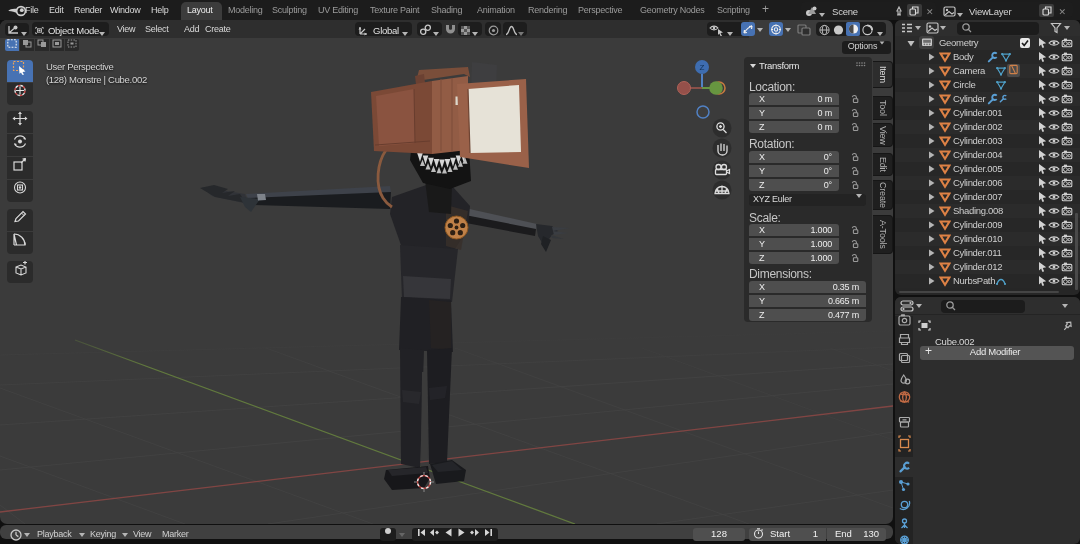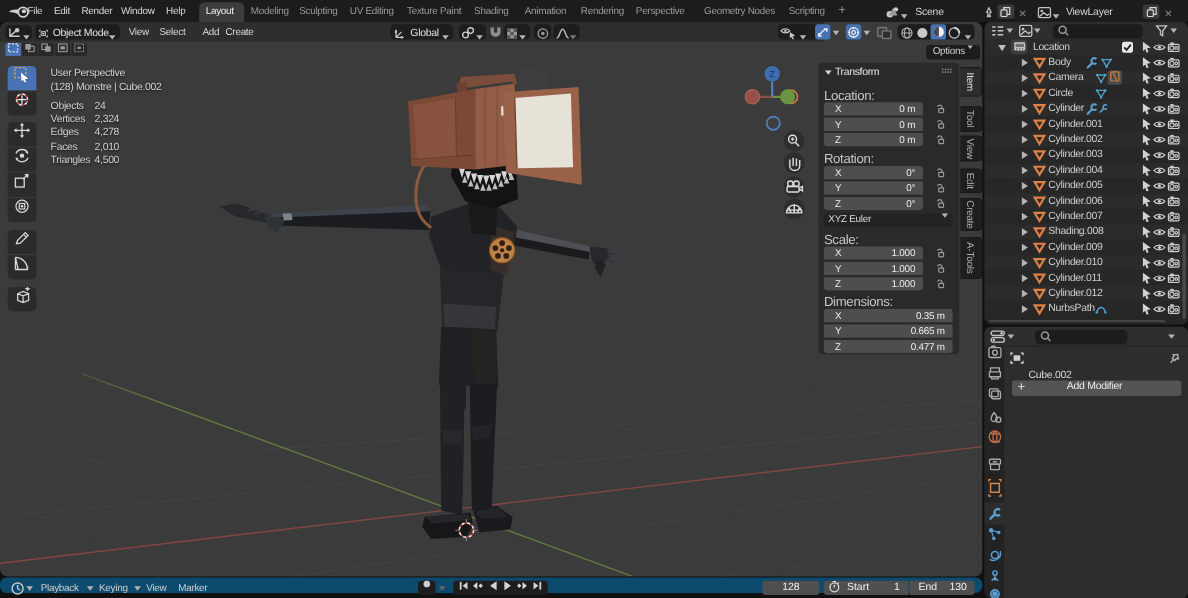--- a/index.html
+++ b/index.html
@@ -407,27 +407,20 @@
     <div class="fl" style="width:26px;height:22px;background:#2b2b2b;border-radius:4px;justify-content:center">
         <svg width="16" height="15" viewBox="0 0 16 15">
           <path d="M4,6 L9,4 L14,6 L14,12 L9,14 L4,12 Z M4,6 L9,8 L14,6 M9,8 L9,14" fill="none" stroke="#d8d8d8" stroke-width="1.1"></path>
           <path d="M11,1.5 L15,1.5 M13,-0.5 L13,3.5" stroke="#d8d8d8" stroke-width="1.2"></path>
         </svg>
       </div>
   </div>
 
   <div class="a" style="left:46px;top:41px;color:#d4d4d4;font-size:9.5px;letter-spacing:-0.3px;text-shadow:0 1px 2px rgba(0,0,0,.7)">User Perspective</div>
   <div class="a" style="left:46px;top:54px;color:#d4d4d4;font-size:9.5px;letter-spacing:-0.3px;text-shadow:0 1px 2px rgba(0,0,0,.7)">(128) Monstre | Cube.002</div>
-  <div class="a" style="left:46px;top:70.5px;color:#cfcfcf;font-size:9.5px;letter-spacing:-0.3px;line-height:12.4px;text-shadow:0 1px 2px rgba(0,0,0,.6)">
-    <div><span style="display:inline-block;width:40px">Objects</span>24</div>
-    <div><span style="display:inline-block;width:40px">Vertices</span>2,324</div>
-    <div><span style="display:inline-block;width:40px">Edges</span>4,278</div>
-    <div><span style="display:inline-block;width:40px">Faces</span>2,010</div>
-    <div><span style="display:inline-block;width:40px">Triangles</span>4,500</div>
-  </div>
 
   <svg class="a" style="left:670px;top:30px" width="66" height="152" viewBox="0 0 66 152">
     <path d="M32,38 L32,24" stroke="#5181c4" stroke-width="2"></path>
     <path d="M32,38 L20,38" stroke="#8a5049" stroke-width="2"></path>
     <path d="M32,38 L40,38" stroke="#689544" stroke-width="2"></path>
     <circle cx="32" cy="17" r="7" fill="#3e6db0"></circle>
     <text x="32" y="20" font-size="8" fill="#103055" text-anchor="middle" font-family="Liberation Sans">Z</text>
     <circle cx="14" cy="38" r="6.5" fill="#95504a"></circle>
       <circle cx="14" cy="38" r="6.5" fill="none" stroke="#b06258" stroke-width="1"></circle>
     <circle cx="49" cy="38" r="6" fill="none" stroke="#c57a40" stroke-width="1.6"></circle>
@@ -557,21 +550,21 @@
   </div>
 
   <div class="a vtab" style="left:873px;top:41px;height:27px;background:#2d2d2d;color:#e5e5e5">Item</div>
   <div class="a vtab" style="left:873px;top:76px;height:24px">Tool</div>
   <div class="a vtab" style="left:873px;top:103px;height:24px">View</div>
   <div class="a vtab" style="left:873px;top:133px;height:23px">Edit</div>
   <div class="a vtab" style="left:873px;top:160px;height:30px">Create</div>
   <div class="a vtab" style="left:873px;top:195px;height:39px">A-Tools</div>
 </div>
 
-<div class="a" style="left:0;top:525px;width:893px;height:14px;background:#0c4a6e;border-radius:6px">
+<div class="a" style="left:0;top:525px;width:893px;height:14px;background:#404040;border-radius:6px">
   <svg class="a" style="left:10px;top:3.5px" width="13" height="12" viewBox="0 0 13 12">
       <circle cx="6" cy="6" r="5" fill="none" stroke="#c8c8c8" stroke-width="1.3"></circle>
       <path d="M6,6 L6,2.8 M6,6 L8.4,7.6" stroke="#c8c8c8" stroke-width="1.3" fill="none"></path>
     </svg>
   <span class="a car" style="left:24px;top:8px"></span>
   <span class="a tl-m" style="left:37px">Playback</span>
     <span class="a car" style="left:79px;top:8px"></span>
   <span class="a tl-m" style="left:90px">Keying</span>
     <span class="a car" style="left:122px;top:8px"></span>
   <span class="a tl-m" style="left:133px">View</span>
@@ -708,21 +701,21 @@
 
   <div class="a" style="left:0;top:15.5px;width:185px;height:14px;background:#2b2b2b"></div>
   <svg class="a" style="left:12px;top:19.5px" width="8" height="7" viewBox="0 0 8 7">
       <path d="M0.5,1 L7.5,1 L4,6.5 Z" fill="#c0c0c0"></path>
     </svg>
   <div class="a fl" style="left:24px;top:16.0px;width:15px;height:13px;background:#3f3f3f;border-radius:3px;justify-content:center">
       <svg width="12" height="12" viewBox="0 0 12 12">
         <use href="#collic"></use>
       </svg>
     </div>
-  <span class="a orow" style="left:44px;top:16.5px">Location</span>
+  <span class="a orow" style="left:44px;top:16.5px">Geometry</span>
   <svg class="a" style="left:124px;top:16.5px" width="12" height="12" viewBox="0 0 12 12">
       <use href="#chk"></use>
     </svg>
   <svg class="a" style="left:141px;top:16.5px" width="12" height="12" viewBox="0 0 12 12">
       <use href="#ptr"></use>
     </svg>
   <svg class="a" style="left:153px;top:16.5px" width="12" height="12" viewBox="0 0 12 12">
       <use href="#eye"></use>
     </svg>
   <svg class="a" style="left:166px;top:16.5px" width="12" height="12" viewBox="0 0 12 12">

